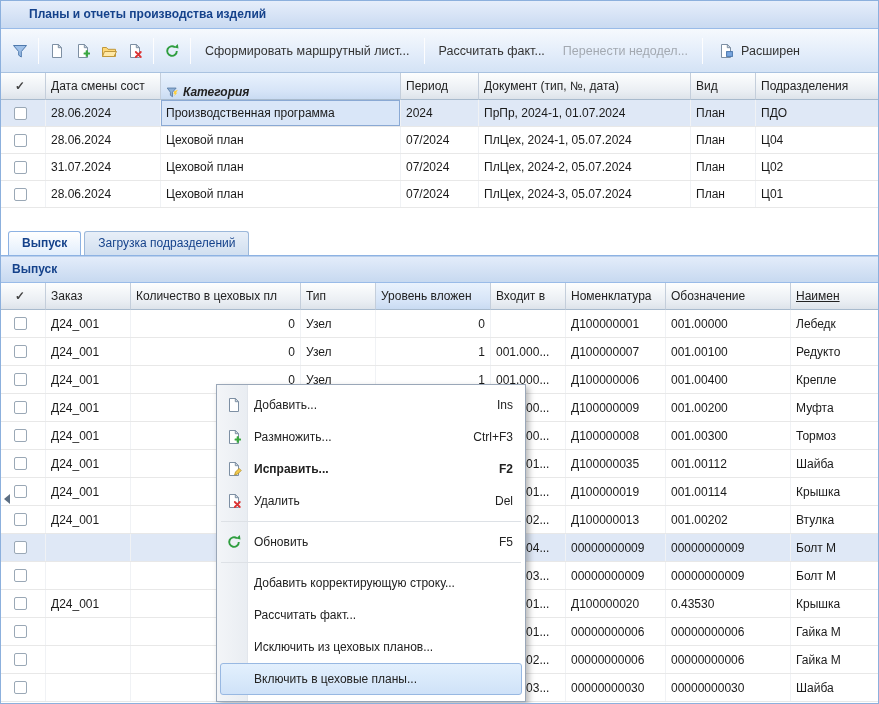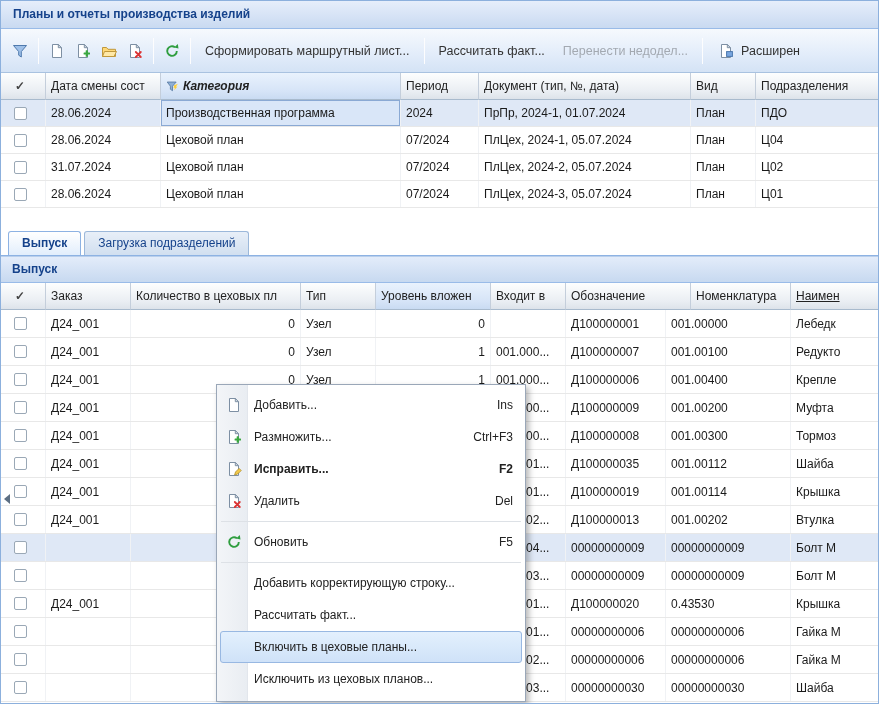--- a/index.html
+++ b/index.html
@@ -5,21 +5,21 @@
   * { box-sizing: border-box; margin: 0; padding: 0; }
   html,body { background:#fff; }
   body { font-family:"Liberation Sans", sans-serif; font-size:12px; color:#1a1a1a; }
 
   .app { position:relative; width:879px; height:704px; overflow:hidden; background:#fff;
          border:1px solid #8cb0dd; }
 
   
   .titlebar { position:absolute; left:0; top:0; width:100%; height:28px;
     background:linear-gradient(#e6eefb,#c9daf1); border-bottom:1px solid #99bbe8;
-    color:#15428b; font-weight:bold; line-height:27px; padding-left:12px; }
+    color:#15428b; font-weight:bold; line-height:27px; padding-left:28px; }
 
   
   .toolbar { position:absolute; left:0; top:28px; width:100%; height:44px;
     background:linear-gradient(#f6f9fd,#e2ecfa 60%,#d4e3f5); border-bottom:1px solid #a9c2e0;
     display:flex; align-items:center; padding:0 6px; white-space:nowrap; overflow:hidden; }
   .tb-iconbtn { width:26px; height:26px; display:flex; align-items:center; justify-content:center;
     border-radius:3px; }
   .tb-btn { display:flex; align-items:center; gap:6px; padding:4px 9px; border-radius:3px;
     color:#333; font-size:12.5px; }
   .tb-btn.disabled { color:#a3a9b1; }
@@ -27,21 +27,21 @@
   .tb-icon { width:18px; height:18px; display:flex; align-items:center; justify-content:center; }
 
   
   .grid1 { position:absolute; left:0; top:72px; width:879px; height:156px; background:#fff; overflow:hidden; }
   .grid2 { position:absolute; left:0; top:282px; width:879px; height:422px; background:#fff; overflow:hidden; }
   .g-head { display:flex; width:900px; height:27px; }
   .g-hcell { display:flex; align-items:center; gap:4px; padding:0 5px; overflow:hidden; white-space:nowrap;
     background:linear-gradient(#fdfefe,#eaeef3 70%,#dde3ea);
     border-right:1px solid #c4cedb; border-bottom:1px solid #a8bacd; color:#222; }
   .g-hcell.sorted { background:linear-gradient(#e9f2fd,#d6e4f7 70%,#c9dbf2); }
-  .g-hcell.em { font-weight:bold; font-style:italic; }
+  .g-hcell.em { font-weight:bold; font-style:italic;align-items:flex-end; }
   .g-hcell.g-check { width:45px; padding-left:14px; font-weight:bold; color:#444; }
   .g-row { display:flex; width:900px; background:#fff; border-bottom:1px solid #e8e8e8; }
   .g-row.sel { background:#dfe8f6; }
   .g-cell { display:flex; align-items:center; padding:0 5px; overflow:hidden; white-space:nowrap;
     border-right:1px solid #f0f2f5; }
   .g-cell.right { justify-content:flex-end; }
   .g-cell.focus { box-shadow:inset 0 0 0 1px #8aa9d4; background:#d9e6f8; }
   .g-cell.g-check { width:45px; padding-left:13px; }
   .cbx { width:13px; height:13px; background:#fff; border:1px solid #9aa8b6; border-radius:2px; flex:0 0 auto; }
   .hfilter { display:flex; align-items:center; }
@@ -260,25 +260,25 @@
         </div>
         <div class="g-hcell" style="width: 75px;">
           <span>Тип</span>
         </div>
         <div class="g-hcell sorted" style="width: 115px;">
           <span>Уровень вложен</span>
         </div>
         <div class="g-hcell" style="width: 75px;">
           <span>Входит в</span>
         </div>
+        <div class="g-hcell" style="width: 100px;">
+          <span>Номенклатура</span>
+        </div>
         <div class="g-hcell" style="width: 125px;">
           <span>Обозначение</span>
-        </div>
-        <div class="g-hcell" style="width: 100px;">
-          <span>Номенклатура</span>
         </div>
         <div class="g-hcell" style="width: 89px; text-decoration: underline;">
           <span>Наимен</span>
         </div>
       </div>
       <div class="g-row" style="height: 28px;">
         <div class="g-cell g-check">
           <span class="cbx"></span>
         </div>
         <div class="g-cell" style="width: 85px;">Д24_001</div>
@@ -521,27 +521,27 @@
     <div class="mi">
       <span class="mi-icon"></span>
       <span class="mi-label">Добавить корректирующую строку...</span>
       <span class="mi-sc"></span>
     </div>
     <div class="mi">
       <span class="mi-icon"></span>
       <span class="mi-label">Рассчитать факт...</span>
       <span class="mi-sc"></span>
     </div>
+    <div class="mi">
+      <span class="mi-icon"></span>
+      <span class="mi-label">Исключить из цеховых планов...</span>
+      <span class="mi-sc"></span>
+    </div>
     <div class="mi hl">
       <span class="mi-icon"></span>
       <span class="mi-label">Включить в цеховые планы...</span>
       <span class="mi-sc"></span>
     </div>
-    <div class="mi">
-      <span class="mi-icon"></span>
-      <span class="mi-label">Исключить из цеховых планов...</span>
-      <span class="mi-sc"></span>
-    </div>
   </div>
 
   <div class="collapse"></div>
 
 </div>
 
 </body></html>

